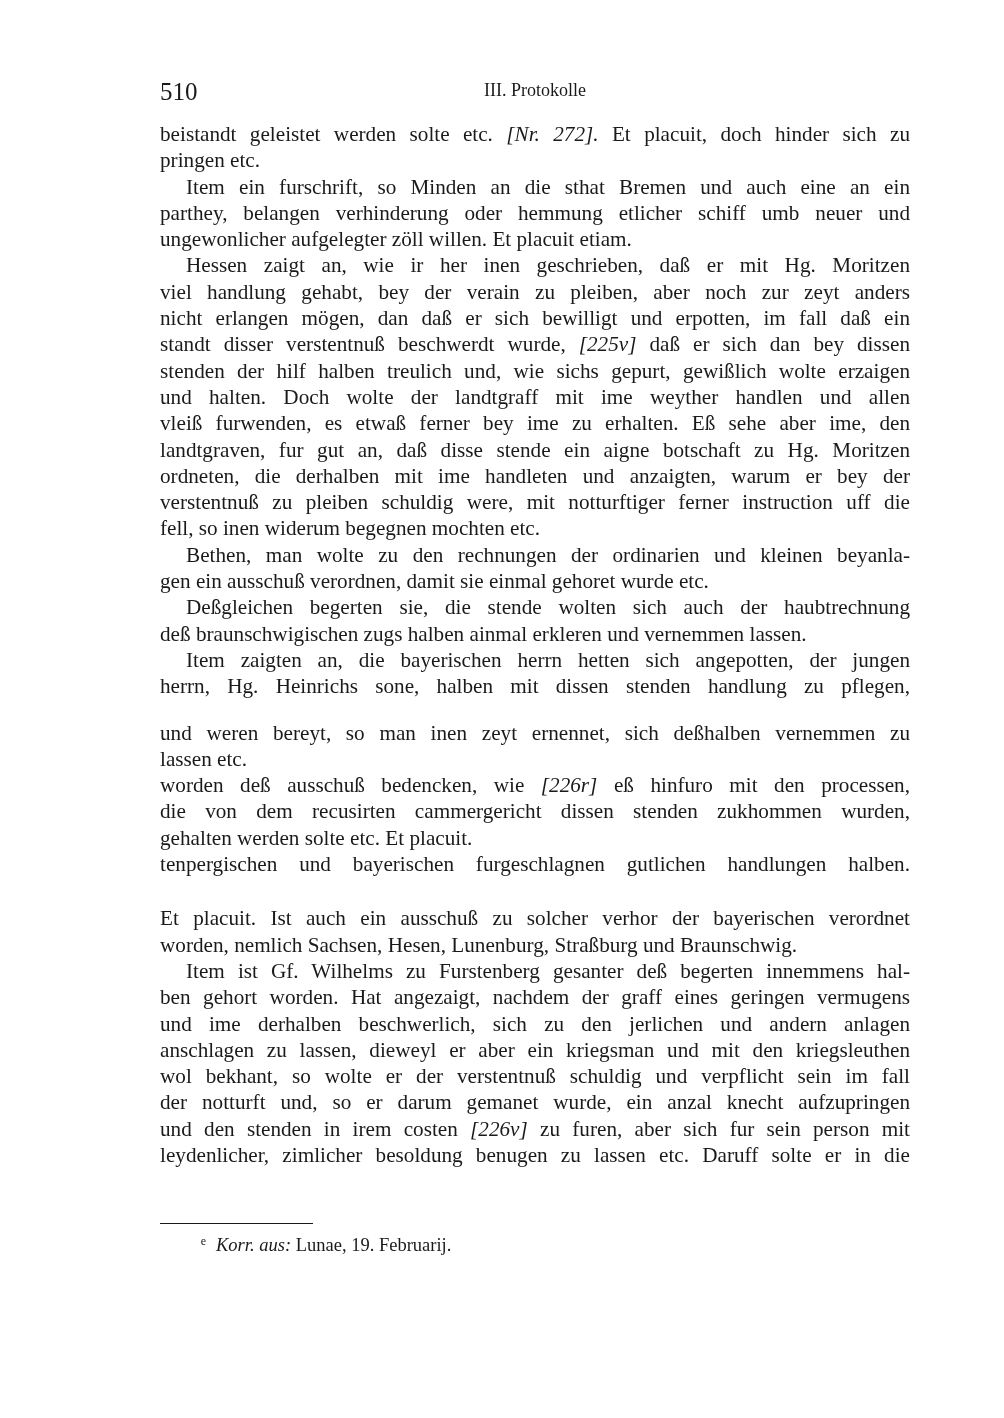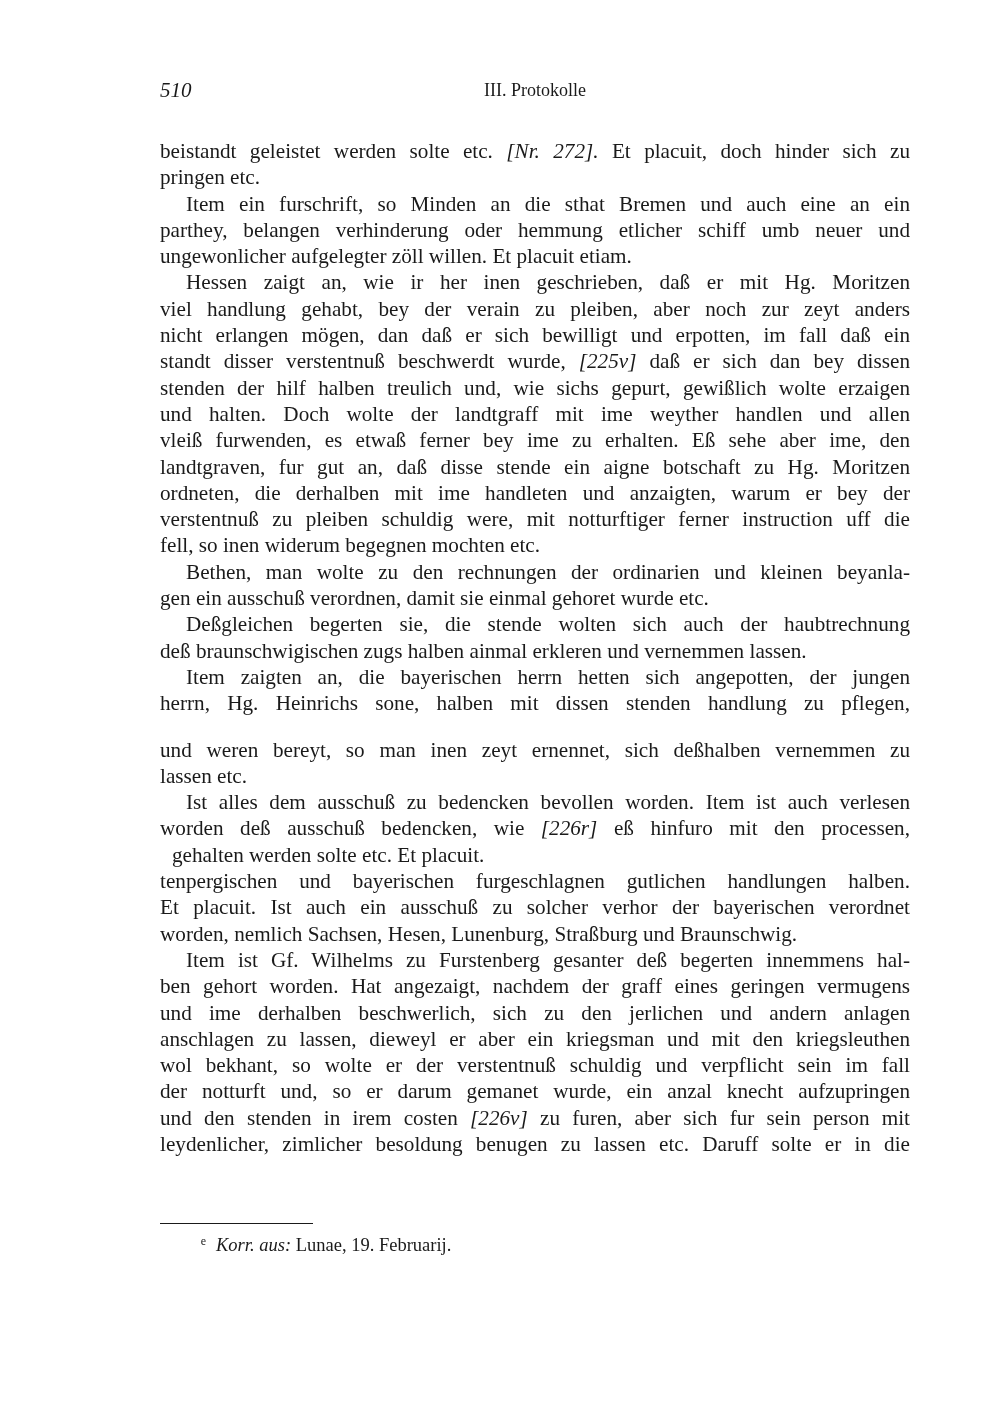--- a/index.html
+++ b/index.html
@@ -1,21 +1,21 @@
 <!DOCTYPE html>
 <html><head>
 <meta charset="utf-8">
 <style>
   html, body { margin: 0; padding: 0; background: #ffffff; }
   body { width: 1004px; height: 1418px; position: relative; overflow: hidden;
          font-family: "Liberation Serif", "DejaVu Serif", serif; color: #1a1a1a; }
   .header { position: absolute; top: 78px; left: 160px; width: 750px; height: 30px; font-size: 20px; }
-  .page-no { position: absolute; left: 0; top: 0; font-size: 21px; font-style: italic; }
+  .page-no { position: absolute; left: 0; top: 0; font-size: 25px; }
   .running-title { position: absolute; left: 0; right: 0; top: 2px; text-align: center; font-size: 18px; }
-  .body { position: absolute; top: 138px; left: 160px; width: 750px; font-size: 21.2px; }
+  .body { position: absolute; top: 121px; left: 160px; width: 750px; font-size: 21.2px; }
   .line { height: 26.3px; line-height: 26.3px; white-space: nowrap; text-align: justify; text-align-last: justify; overflow: visible; }
   .line.last { text-align-last: left; }
   .line.indent { padding-left: 26px; }
   .it { font-style: italic; }
   sup { font-size: 12px; line-height: 0; vertical-align: 8px; }
   .fn-rule { position: absolute; top: 1223px; left: 160px; width: 153px; height: 1px; background: #1a1a1a; }
   .footnote { position: absolute; top: 1229px; left: 160px; width: 750px; font-size: 18.5px; line-height: 24px; }
   .fn-mark { display: inline-block; width: 56px; text-align: right; padding-right: 10px; box-sizing: border-box; font-size: 12px; vertical-align: 6px; }
 </style>
 </head>
@@ -44,25 +44,25 @@
     <div class="line" style="white-space: nowrap; word-spacing: 0px;"><span>verstentnuß zu pleiben schuldig were, mit notturftiger ferner instruction uff die</span></div>
     <div class="line last" style="white-space: nowrap;"><span>fell, so inen widerum begegnen mochten etc.</span></div>
     <div class="line indent" style="white-space: nowrap; word-spacing: 0px;"><span>Bethen, man wolte zu den rechnungen der ordinarien und kleinen beyanla-</span></div>
     <div class="line last" style="white-space: nowrap;"><span>gen ein ausschuß verordnen, damit sie einmal gehoret wurde etc.</span></div>
     <div class="line indent" style="white-space: nowrap; word-spacing: 0px;"><span>Deßgleichen begerten sie, die stende wolten sich auch der haubtrechnung</span></div>
     <div class="line last" style="white-space: nowrap;"><span>deß braunschwigischen zugs halben ainmal erkleren und vernemmen lassen.</span></div>
     <div class="line indent" style="white-space: nowrap; word-spacing: 0px;"><span>Item zaigten an, die bayerischen herrn hetten sich angepotten, der jungen</span></div>
     <div class="line" style="white-space: nowrap; word-spacing: 0px;"><span>herrn, Hg. Heinrichs sone, halben mit dissen stenden handlung zu pflegen,</span></div>
     <div class="line" style="white-space: nowrap; word-spacing: 0px; margin-top: 20px;"><span>und weren bereyt, so man inen zeyt ernennet, sich deßhalben vernemmen zu</span></div>
     <div class="line last" style="white-space: nowrap;"><span>lassen etc.</span></div>
-    <div class="line indent" style="white-space: nowrap; word-spacing: 0px;"><span>Ist alles dem ausschuß zu bedencken bevollen worden. Item ist auch verlesen</span></div>
     <div class="line" style="white-space: nowrap; word-spacing: 0px;"><span>worden deß ausschuß bedencken, wie </span><span class="it">[226r]</span><span> eß hinfuro mit den processen,</span></div>
-    <div class="line last" style="white-space: nowrap; margin-left: 12px;"><span>gehalten werden solte etc. Et placuit.</span></div>
+    <div class="line" style="white-space: nowrap; word-spacing: 0px;"><span>die von dem recusirten cammergericht dissen stenden zukhommen wurden,</span></div>
+    <div class="line last" style="white-space: nowrap;"><span>gehalten werden solte etc. Et placuit.</span></div>
     <div class="line" style="white-space: nowrap; word-spacing: 0px;"><span>tenpergischen und bayerischen furgeschlagnen gutlichen handlungen halben.</span></div>
-    <div class="line" style="white-space: nowrap; word-spacing: 0px;"><span>Et placuit. Ist auch ein ausschuß zu solcher verhor der bayerischen verordnet</span></div>
+    <div class="line" style="white-space: nowrap; word-spacing: 0px; margin-top: 28px;"><span>Et placuit. Ist auch ein ausschuß zu solcher verhor der bayerischen verordnet</span></div>
     <div class="line last" style="white-space: nowrap;"><span>worden, nemlich Sachsen, Hesen, Lunenburg, Straßburg und Braunschwig.</span></div>
     <div class="line indent" style="white-space: nowrap; word-spacing: 0px;"><span>Item ist Gf. Wilhelms zu Furstenberg gesanter deß begerten innemmens hal-</span></div>
     <div class="line" style="white-space: nowrap; word-spacing: 0px;"><span>ben gehort worden. Hat angezaigt, nachdem der graff eines geringen vermugens</span></div>
     <div class="line" style="white-space: nowrap; word-spacing: 0px;"><span>und ime derhalben beschwerlich, sich zu den jerlichen und andern anlagen</span></div>
     <div class="line" style="white-space: nowrap; word-spacing: 0px;"><span>anschlagen zu lassen, dieweyl er aber ein kriegsman und mit den kriegsleuthen</span></div>
     <div class="line" style="white-space: nowrap; word-spacing: 0px;"><span>wol bekhant, so wolte er der verstentnuß schuldig und verpflicht sein im fall</span></div>
     <div class="line" style="white-space: nowrap; word-spacing: 0px;"><span>der notturft und, so er darum gemanet wurde, ein anzal knecht aufzupringen</span></div>
     <div class="line" style="white-space: nowrap; word-spacing: 0px;"><span>und den stenden in irem costen </span><span class="it">[226v]</span><span> zu furen, aber sich fur sein person mit</span></div>
     <div class="line" style="white-space: nowrap; word-spacing: 0px;"><span>leydenlicher, zimlicher besoldung benugen zu lassen etc. Daruff solte er in die</span></div>
   </div>

